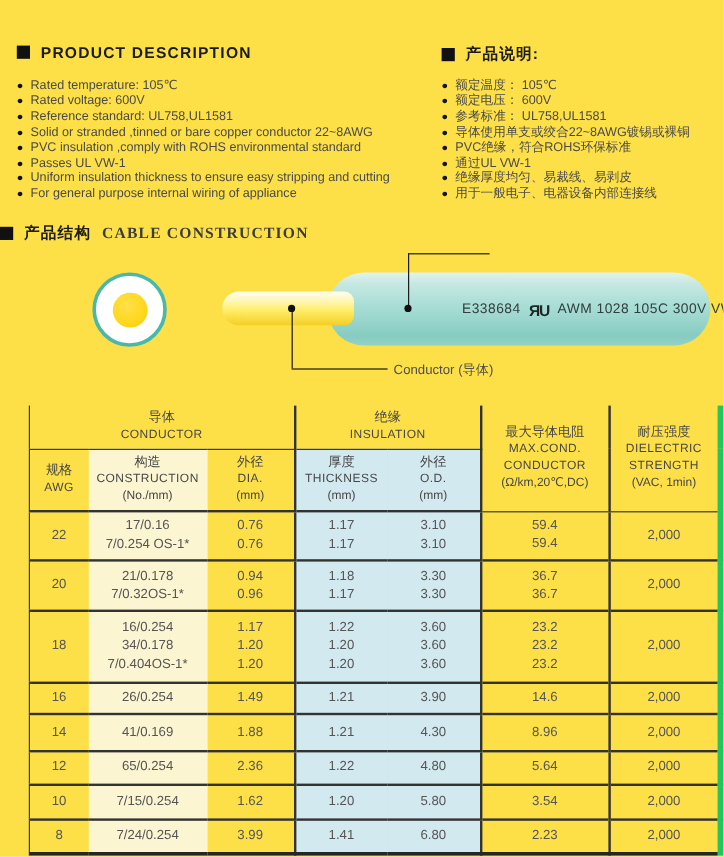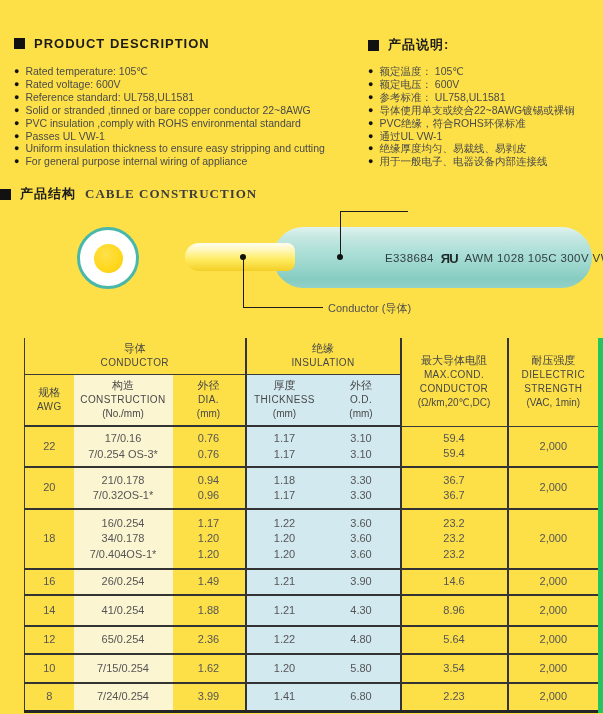--- a/index.html
+++ b/index.html
@@ -238,21 +238,21 @@
         </th>
       </tr>
     </thead>
     <tbody>
         <tr>
           <td>
             <div>22</div>
           </td>
           <td class="bg-y">
             <div>17/0.16</div>
-            <div>7/0.254 OS-3*</div>
+            <div>7/0.254 OS-1*</div>
           </td>
           <td>
             <div>0.76</div>
             <div>0.76</div>
           </td>
           <td class="bL2 bg-b">
             <div>1.17</div>
             <div>1.17</div>
           </td>
           <td class="bg-b">
@@ -349,21 +349,21 @@
           </td>
           <td class="bL2">
             <div>2,000</div>
           </td>
         </tr>
         <tr>
           <td>
             <div>14</div>
           </td>
           <td class="bg-y">
-            <div>41/0.254</div>
+            <div>41/0.169</div>
           </td>
           <td>
             <div>1.88</div>
           </td>
           <td class="bL2 bg-b">
             <div>1.21</div>
           </td>
           <td class="bg-b">
             <div>4.30</div>
           </td>

